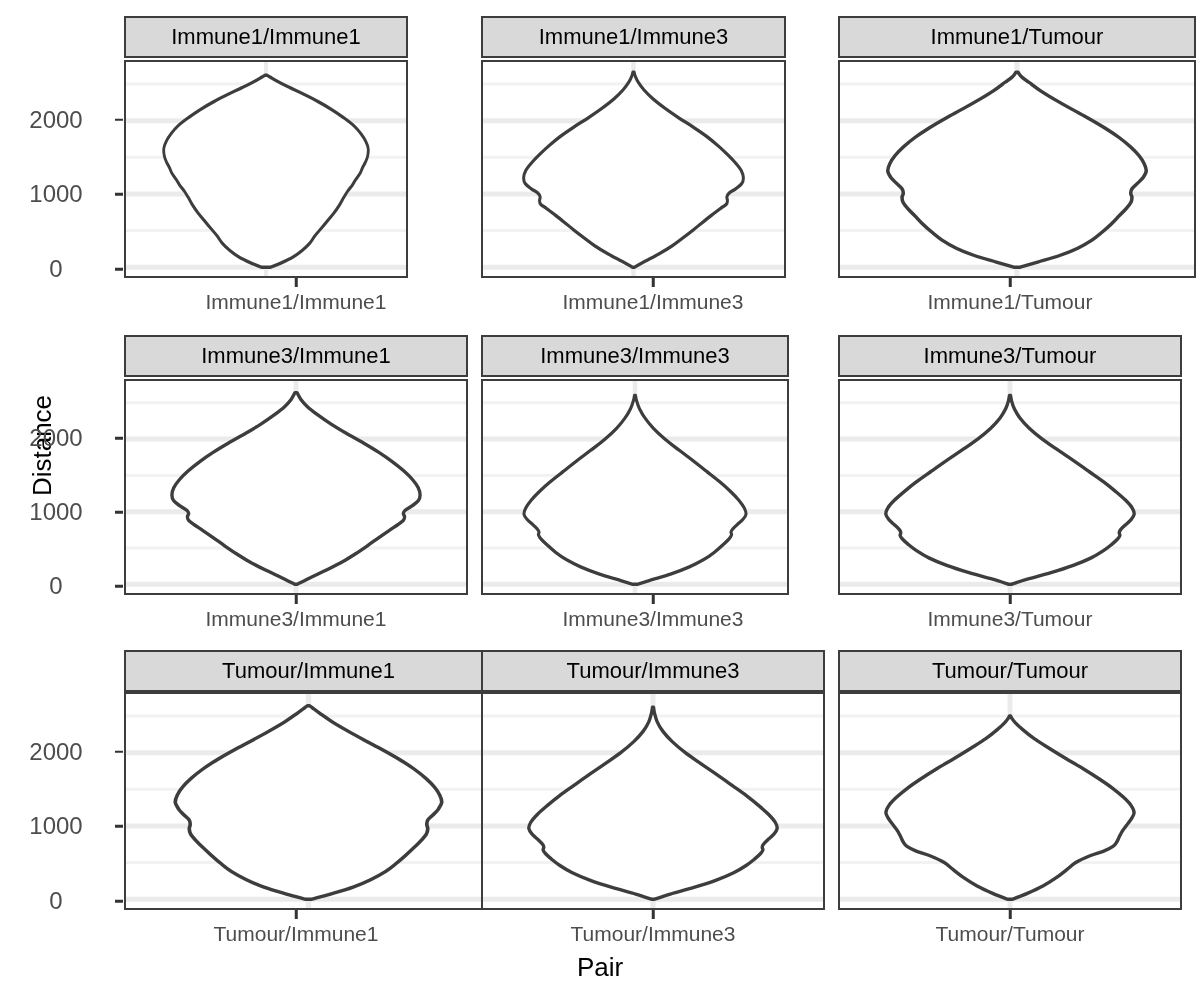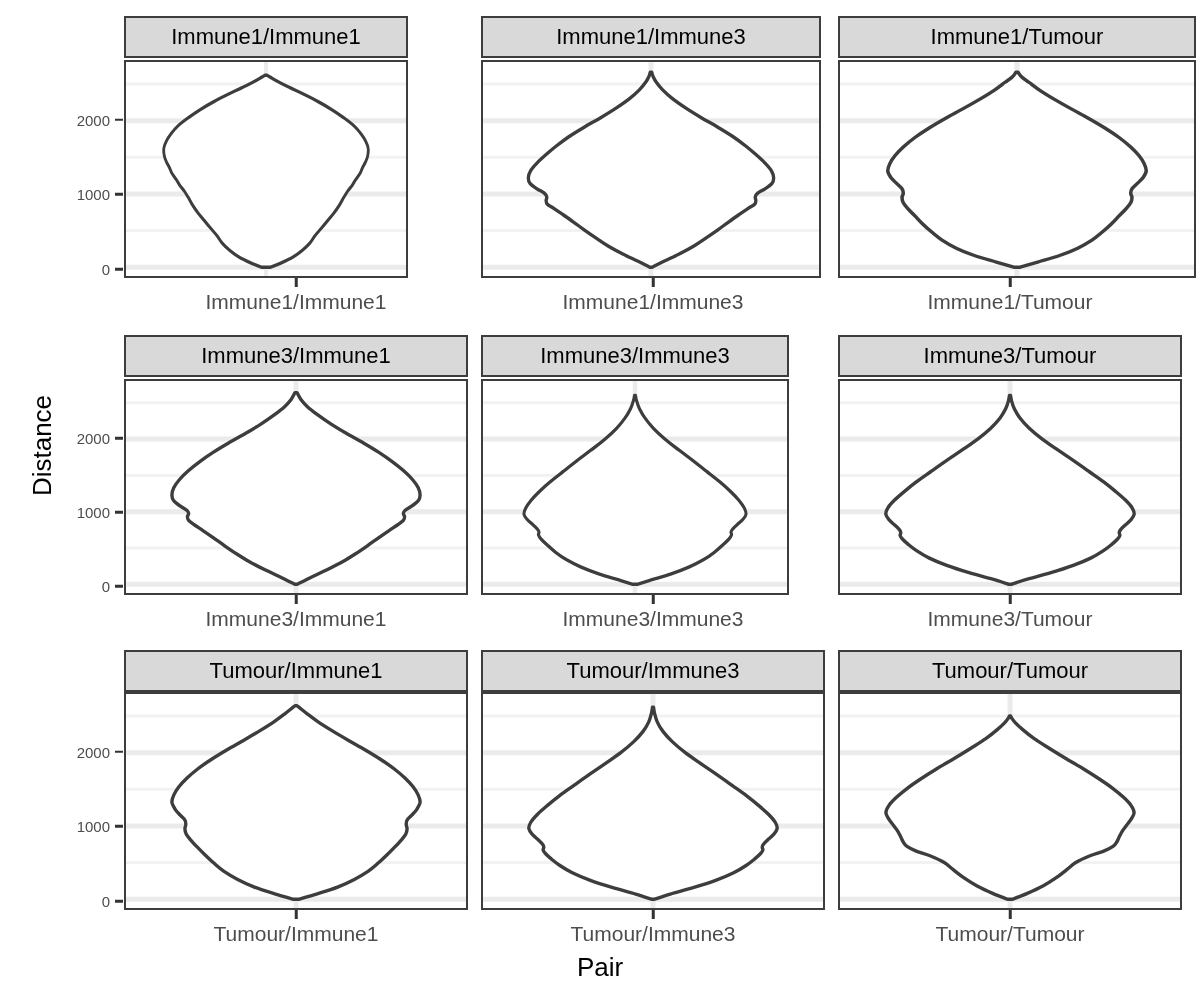--- a/index.html
+++ b/index.html
@@ -13,22 +13,22 @@
     transform:rotate(-90deg);transform-origin:center center;
     font-size:26px;color:#000;letter-spacing:0px;white-space:nowrap;
   }
   .axis-title-x{
     position:absolute;left:0;top:952px;width:1200px;text-align:center;
     font-size:26px;color:#000;
   }
 
   
   .ytick-label{
-    position:absolute;right:0;width:108px;text-align:right;
-    font-size:15px;color:#4d4d4d;transform:translateY(-50%);
+    position:absolute;right:0;width:108px;text-align:center;
+    font-size:24px;color:#4d4d4d;transform:translateY(-50%);
   }
   .ytick-mark{
     position:absolute;width:8px;height:2.5px;background:#333333;
     transform:translateY(-50%);
   }
 
   
   .panel-group{position:absolute;}
   .strip{
     position:absolute;left:0;top:0;right:0;height:42px;
@@ -93,21 +93,21 @@
             <line x1="0" x2="340" y1="205.20547945205482" y2="205.20547945205482" stroke="#ebebeb" stroke-width="5"></line>
             <line x1="0" x2="340" y1="131.91780821917808" y2="131.91780821917808" stroke="#ebebeb" stroke-width="5"></line>
             <line x1="0" x2="340" y1="58.630136986301366" y2="58.630136986301366" stroke="#ebebeb" stroke-width="5"></line>
             <line x1="170" x2="170" y1="0" y2="214" stroke="#ebebeb" stroke-width="5"></line>
             <path d="M175.58,205.21C177.76,204.47 184.06,202.52 188.62,200.81C193.17,199.10 198.65,197.02 202.89,194.95C207.13,192.87 210.64,190.67 214.06,188.35C217.47,186.03 220.78,183.46 223.36,181.02C225.95,178.58 227.29,176.13 229.57,173.69C231.84,171.25 234.53,168.81 237.01,166.36C239.50,163.92 241.98,161.48 244.46,159.03C246.94,156.59 249.53,154.27 251.91,151.71C254.28,149.14 256.66,146.33 258.73,143.64C260.80,140.96 262.56,138.03 264.32,135.58C266.07,133.14 267.52,131.06 269.28,128.99C271.04,126.91 273.21,125.08 274.86,123.12C276.52,121.17 277.66,119.21 279.21,117.26C280.76,115.31 282.83,113.35 284.17,111.40C285.52,109.44 286.14,107.49 287.27,105.53C288.41,103.58 289.96,101.63 291.00,99.67C292.03,97.72 292.96,96.01 293.48,93.81C294.00,91.61 294.51,88.92 294.10,86.48C293.69,84.04 292.45,81.59 291.00,79.15C289.55,76.71 287.79,74.39 285.41,71.82C283.03,69.26 280.24,66.45 276.73,63.76C273.21,61.07 268.76,58.39 264.32,55.70C259.87,53.01 255.22,50.32 250.04,47.64C244.87,44.95 238.98,42.14 233.29,39.58C227.60,37.01 221.60,34.57 215.92,32.25C210.23,29.93 204.33,27.73 199.16,25.65C193.99,23.57 188.82,21.50 184.89,19.79C180.96,18.08 177.86,16.49 175.58,15.39C173.31,14.29 171.96,13.56 171.24,13.19 L168.76,13.19C168.04,13.56 166.69,14.29 164.42,15.39C162.14,16.49 159.04,18.08 155.11,19.79C151.18,21.50 146.01,23.57 140.84,25.65C135.67,27.73 129.77,29.93 124.08,32.25C118.40,34.57 112.40,37.01 106.71,39.58C101.02,42.14 95.13,44.95 89.96,47.64C84.78,50.32 80.13,53.01 75.68,55.70C71.24,58.39 66.79,61.07 63.27,63.76C59.76,66.45 56.97,69.26 54.59,71.82C52.21,74.39 50.45,76.71 49.00,79.15C47.55,81.59 46.31,84.04 45.90,86.48C45.49,88.92 46.00,91.61 46.52,93.81C47.04,96.01 47.97,97.72 49.00,99.67C50.04,101.63 51.59,103.58 52.73,105.53C53.86,107.49 54.48,109.44 55.83,111.40C57.17,113.35 59.24,115.31 60.79,117.26C62.34,119.21 63.48,121.17 65.14,123.12C66.79,125.08 68.96,126.91 70.72,128.99C72.48,131.06 73.93,133.14 75.68,135.58C77.44,138.03 79.20,140.96 81.27,143.64C83.34,146.33 85.72,149.14 88.09,151.71C90.47,154.27 93.06,156.59 95.54,159.03C98.02,161.48 100.50,163.92 102.99,166.36C105.47,168.81 108.16,171.25 110.43,173.69C112.71,176.13 114.05,178.58 116.64,181.02C119.22,183.46 122.53,186.03 125.94,188.35C129.36,190.67 132.87,192.87 137.11,194.95C141.35,197.02 146.83,199.10 151.38,200.81C155.94,202.52 162.24,204.47 164.42,205.21 Z" fill="#ffffff" stroke="#3d3d3d" stroke-width="3.4" stroke-linejoin="round"></path>
           </svg>
         </div>
         <div class="xtick-mark" style="left: 172px; top: 262px;"></div>
         <div class="xtick-label" style="left: 172px; top: 274px;">Immune1/Immune1</div>
       </div>
-      <div class="panel-group" style="left: 481px; top: 16px; width: 340px; height: 262px;">
+      <div class="panel-group" style="left: 481px; top: 16px; width: 305px; height: 262px;">
         <div class="strip">
           <span class="strip-label">Immune1/Immune3</span>
         </div>
         <div class="panel" style="top: 44px; height: 218px;">
           <svg viewBox="0 0 340 214" preserveAspectRatio="none">
             <line x1="0" x2="340" y1="168.56164383561645" y2="168.56164383561645" stroke="#f2f2f2" stroke-width="3"></line>
             <line x1="0" x2="340" y1="95.27397260273973" y2="95.27397260273973" stroke="#f2f2f2" stroke-width="3"></line>
             <line x1="0" x2="340" y1="21.986301369863007" y2="21.986301369863007" stroke="#f2f2f2" stroke-width="3"></line>
             <line x1="0" x2="340" y1="205.20547945205482" y2="205.20547945205482" stroke="#ebebeb" stroke-width="5"></line>
             <line x1="0" x2="340" y1="131.91780821917808" y2="131.91780821917808" stroke="#ebebeb" stroke-width="5"></line>
@@ -188,21 +188,21 @@
             <line x1="0" x2="340" y1="203.28767123287673" y2="203.28767123287673" stroke="#ebebeb" stroke-width="5"></line>
             <line x1="0" x2="340" y1="130.68493150684932" y2="130.68493150684932" stroke="#ebebeb" stroke-width="5"></line>
             <line x1="0" x2="340" y1="58.082191780821915" y2="58.082191780821915" stroke="#ebebeb" stroke-width="5"></line>
             <line x1="170" x2="170" y1="0" y2="212" stroke="#ebebeb" stroke-width="5"></line>
             <path d="M171.49,203.29C174.14,202.44 180.80,200.14 187.37,198.21C193.95,196.27 203.30,193.97 210.95,191.67C218.61,189.37 226.67,186.83 233.29,184.41C239.91,181.99 245.70,179.57 250.66,177.15C255.63,174.73 259.56,172.19 263.07,169.89C266.59,167.59 269.38,165.29 271.76,163.36C274.14,161.42 276.00,159.73 277.35,158.27C278.69,156.82 279.52,155.73 279.83,154.64C280.14,153.55 279.10,152.71 279.21,151.74C279.31,150.77 279.52,150.05 280.45,148.84C281.38,147.63 283.14,146.05 284.79,144.48C286.45,142.91 288.83,141.21 290.38,139.40C291.93,137.58 293.79,135.65 294.10,133.59C294.41,131.53 293.69,129.47 292.24,127.05C290.79,124.63 288.21,121.85 285.41,119.07C282.62,116.29 279.10,113.38 275.49,110.36C271.87,107.33 268.04,104.18 263.70,100.92C259.35,97.65 254.39,94.26 249.42,90.75C244.46,87.24 239.19,83.49 233.91,79.86C228.64,76.23 223.05,72.60 217.78,68.97C212.50,65.34 207.02,61.71 202.27,58.08C197.51,54.45 192.96,50.70 189.24,47.19C185.51,43.68 182.43,40.29 179.93,37.03C177.43,33.76 175.63,30.49 174.22,27.59C172.81,24.68 172.11,21.78 171.49,19.60C170.87,17.42 170.66,15.37 170.50,14.52 L169.50,14.52C169.34,15.37 169.13,17.42 168.51,19.60C167.89,21.78 167.19,24.68 165.78,27.59C164.37,30.49 162.57,33.76 160.07,37.03C157.57,40.29 154.49,43.68 150.76,47.19C147.04,50.70 142.49,54.45 137.73,58.08C132.98,61.71 127.50,65.34 122.22,68.97C116.95,72.60 111.36,76.23 106.09,79.86C100.81,83.49 95.54,87.24 90.58,90.75C85.61,94.26 80.65,97.65 76.30,100.92C71.96,104.18 68.13,107.33 64.52,110.36C60.90,113.38 57.38,116.29 54.59,119.07C51.79,121.85 49.21,124.63 47.76,127.05C46.31,129.47 45.59,131.53 45.90,133.59C46.21,135.65 48.07,137.58 49.62,139.40C51.17,141.21 53.55,142.91 55.21,144.48C56.86,146.05 58.62,147.63 59.55,148.84C60.48,150.05 60.69,150.77 60.79,151.74C60.90,152.71 59.86,153.55 60.17,154.64C60.48,155.73 61.31,156.82 62.65,158.27C64.00,159.73 65.86,161.42 68.24,163.36C70.62,165.29 73.41,167.59 76.93,169.89C80.44,172.19 84.37,174.73 89.34,177.15C94.30,179.57 100.09,181.99 106.71,184.41C113.33,186.83 121.39,189.37 129.05,191.67C136.70,193.97 146.05,196.27 152.63,198.21C159.20,200.14 165.86,202.44 168.51,203.29 Z" fill="#ffffff" stroke="#3d3d3d" stroke-width="3.4" stroke-linejoin="round"></path>
           </svg>
         </div>
         <div class="xtick-mark" style="left: 172px; top: 260px;"></div>
         <div class="xtick-label" style="left: 172px; top: 272px;">Immune3/Tumour</div>
       </div>
-      <div class="panel-group" style="left: 124px; top: 650px; width: 344px; height: 265px;">
+      <div class="panel-group" style="left: 124px; top: 650px; width: 344px; height: 265px; padding-left: 25px;">
         <div class="strip">
           <span class="strip-label">Tumour/Immune1</span>
         </div>
         <div class="panel" style="top: 42px; height: 218px;">
           <svg viewBox="0 0 340 214" preserveAspectRatio="none">
             <line x1="0" x2="340" y1="168.56164383561645" y2="168.56164383561645" stroke="#f2f2f2" stroke-width="3"></line>
             <line x1="0" x2="340" y1="95.27397260273973" y2="95.27397260273973" stroke="#f2f2f2" stroke-width="3"></line>
             <line x1="0" x2="340" y1="21.986301369863007" y2="21.986301369863007" stroke="#f2f2f2" stroke-width="3"></line>
             <line x1="0" x2="340" y1="205.20547945205482" y2="205.20547945205482" stroke="#ebebeb" stroke-width="5"></line>
             <line x1="0" x2="340" y1="131.91780821917808" y2="131.91780821917808" stroke="#ebebeb" stroke-width="5"></line>

